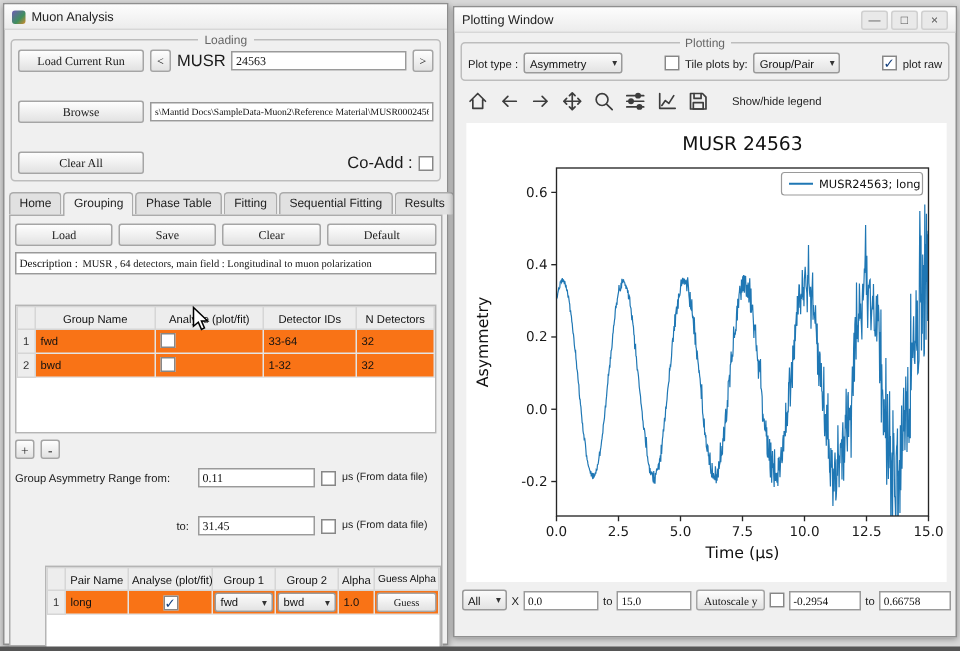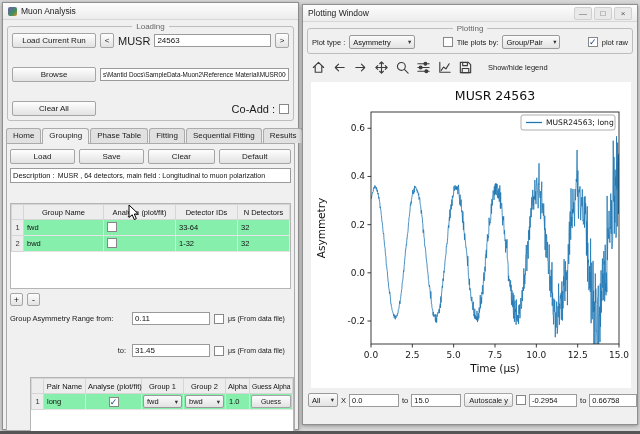--- a/index.html
+++ b/index.html
@@ -11,38 +11,38 @@
   .left-win{left:2px;top:2px;width:297px;height:428px}
   .right-win{left:302px;top:4px;width:336px;height:421px}
   .titlebar{height:17px;display:flex;align-items:center;padding:0 5px;gap:4px;background:linear-gradient(#fdfdfd,#ececec);border-bottom:1px solid #d7d7d7;font-size:8.5px;color:#222}
   .app-icon{width:9px;height:9px;flex:none;border-radius:2px;background:linear-gradient(135deg,#6f5bb5 0%,#3e8f5e 60%,#d98b2b 100%)}
   .win-btns{margin-left:auto;display:flex;gap:2px}
   .win-btn{width:18px;height:13px;display:flex;align-items:center;justify-content:center;font-size:8px;color:#555;background:#e9e9e9;border:1px solid #d0d0d0;border-radius:2px}
   fieldset.gbox{border:1px solid #bdbdbd;border-radius:3px;margin:2px 4px 0;padding:2px 4px 4px;min-width:0}
   legend{font-size:8px;color:#666;padding:0 4px;margin:0 auto}
   .row{display:flex;align-items:center;gap:4px;margin-top:19px;min-width:0}
   .row.first{margin-top:0}
-  .btn{background:linear-gradient(#fefefe,#e2e2e2);border:1px solid #a5a5a5;border-radius:2px;font-size:8px;height:15px;display:inline-flex;align-items:center;justify-content:center;padding:0 6px;color:#1a1a1a;font-family:Liberation Sans, sans-serif;white-space:nowrap}
+  .btn{background:linear-gradient(#fefefe,#e2e2e2);border:1px solid #a5a5a5;border-radius:2px;font-size:8px;height:15px;display:inline-flex;align-items:center;justify-content:center;padding:0 6px;color:#1a1a1a;font-family:Liberation Serif, serif;white-space:nowrap}
   .btn.tiny{width:14px;padding:0;flex:none}
   .btn.pm{width:13px;height:13px;padding:0;font-size:9px;flex:none}
   .w84{width:84px;flex:none}
   .grow{flex:1 1 auto;min-width:0}
-  .inp{height:13px;border:1px solid #9a9a9a;background:#fff;font-size:8px;padding:0 2px;font-family:Liberation Sans, sans-serif;color:#111;min-width:0}
+  .inp{height:13px;border:1px solid #9a9a9a;background:#fff;font-size:8px;padding:0 2px;font-family:Liberation Serif, serif;color:#111;min-width:0}
   .inp.path{font-size:6.4px}
   .lbl{font-size:11px;color:#1a1a1a;white-space:nowrap}
   .spacer{flex:1 1 auto}
   .cb{width:10px;height:10px;flex:none;border:1px solid #878787;background:#fff;font-size:9px;line-height:8px;text-align:center;color:#16417e;display:inline-block}
   .tabs{display:flex;align-items:flex-end;margin:5px 3px 0;height:17px}
   .tab{font-size:8px;padding:2px 6px 3px;border:1px solid #ababab;border-bottom:none;background:#e1e1e1;border-radius:3px 3px 0 0;margin-right:1px;color:#222;white-space:nowrap}
   .tab.active{background:#f0f0f0;position:relative;top:1px;padding-bottom:4px;z-index:2}
   .pane{border:1px solid #ababab;margin:0 3px;background:#f0f0f0;padding:5px 3px 4px;position:relative;height:288px}
   .tablewrap{border:1px solid #b5b5b5;background:#fff;overflow:hidden;margin-top:20px}
   table{border-collapse:collapse;font-size:7.5px;color:#111}
   th{background:#ededed;border:1px solid #d6d6d6;font-weight:normal;height:15px;padding:0 2px;white-space:nowrap}
-  td{border:1px solid #e4e4e4;height:16px;padding:0 3px;background:#86efac;white-space:nowrap}
+  td{border:1px solid #e4e4e4;height:16px;padding:0 3px;background:#f97316;white-space:nowrap}
   th.gut,td.gut{background:#ededed;text-align:center;color:#333;border-color:#d6d6d6;padding:0}
   td.c{text-align:center}
   .sel{display:inline-flex;align-items:center;justify-content:space-between;border:1px solid #9a9a9a;background:linear-gradient(#fbfbfb,#e3e3e3);padding:0 3px;height:14px;font-size:7.5px;border-radius:2px;color:#111;white-space:nowrap}
   .sel .arr{font-size:6.5px;color:#333;margin-left:3px}
   .sel.cell{width:100%;height:13px}
   .guess{width:100%;height:13px;font-size:7px;padding:0}
   .range-lbl{width:118px;flex:none}
   .to-lbl{text-align:right;padding-right:2px}
   .unit{font-size:7px}
   .w78{width:78px;flex:none}

